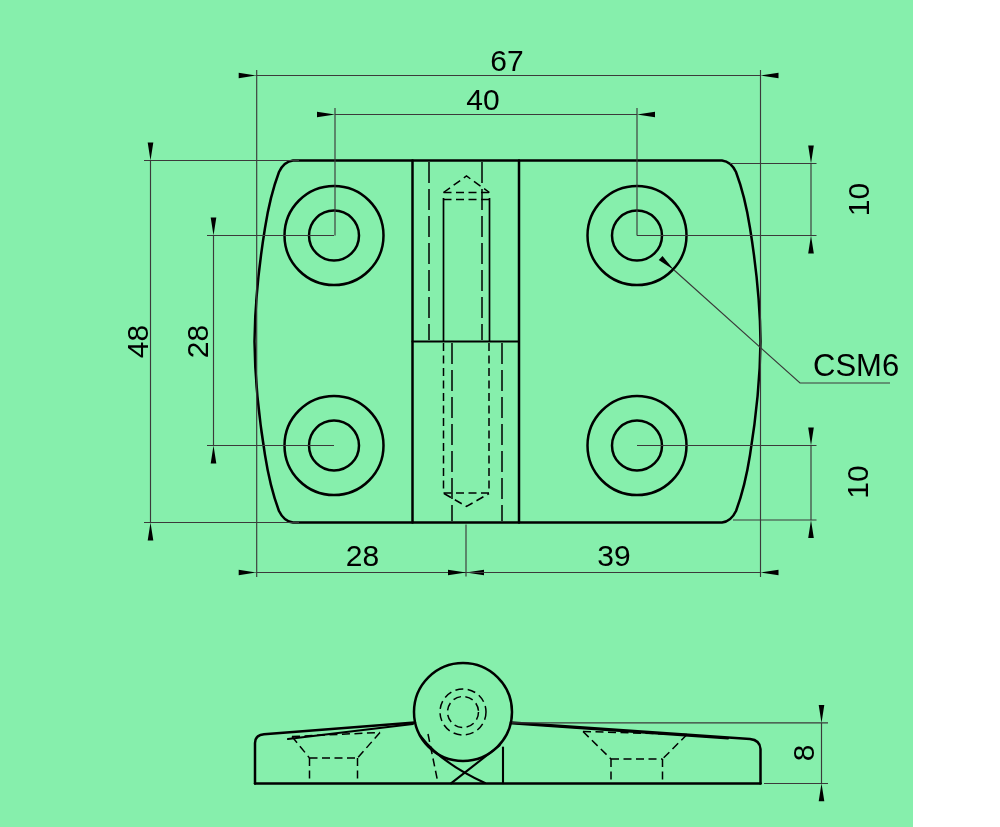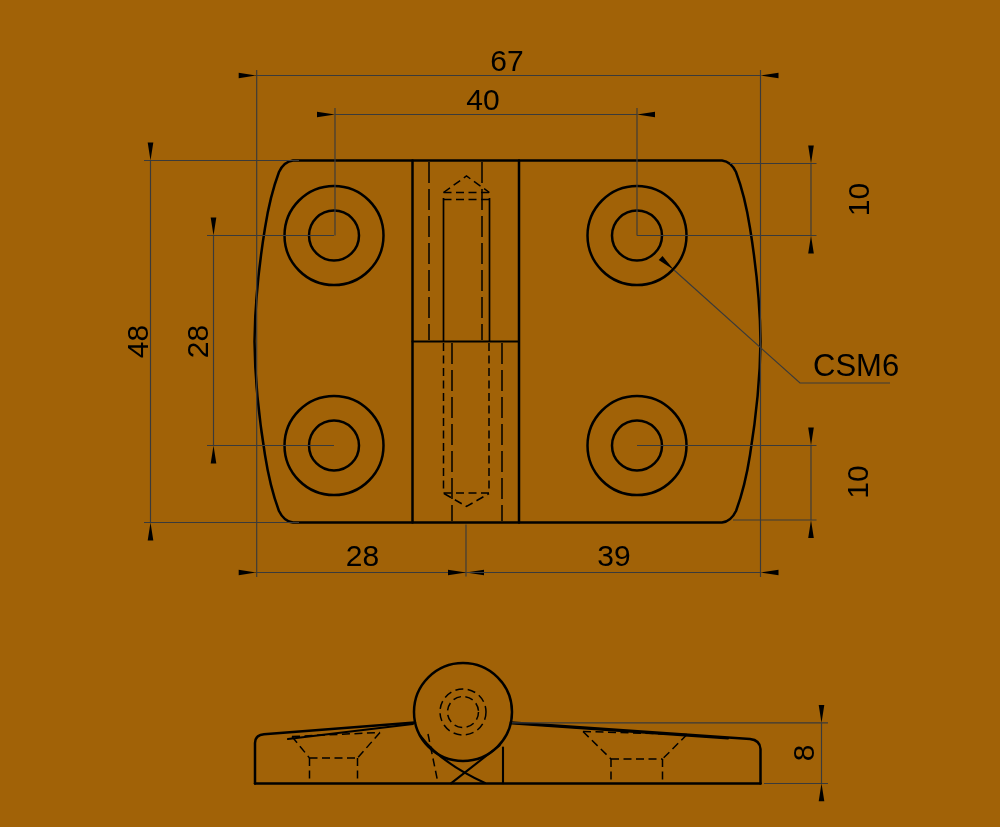--- a/index.html
+++ b/index.html
@@ -1,16 +1,16 @@
 <!DOCTYPE html>
 <html><head>
 <meta charset="utf-8">
 <style>
   html,body{margin:0;padding:0;background:#ffffff;}
-  .stage{position:relative;width:1000px;height:827px;background:#a16207;overflow:hidden;
+  .stage{position:relative;width:913px;height:827px;background:#86efac;overflow:hidden;
          font-family:"Liberation Sans", sans-serif;}
   svg{display:block}
   .outline{stroke:#000;stroke-width:2.5;fill:none;stroke-linecap:round;stroke-linejoin:round;}
   .outline2{stroke:#000;stroke-width:2.1;fill:none;stroke-linecap:round;}
   .med{stroke:#000;stroke-width:1.7;fill:none;}
   .hid{stroke:#000;stroke-width:1.5;fill:none;stroke-dasharray:8 4.5;}
   .ldash{stroke:#000;stroke-width:1.5;fill:none;stroke-dasharray:21 6;}
   .thin{stroke:#3a3a3a;stroke-width:1.15;fill:none;}
   .dimline{stroke:#3a3a3a;stroke-width:1.15;fill:none;}
   .dimtext{font-family:"Liberation Sans", sans-serif;font-size:30px;fill:#000;}

